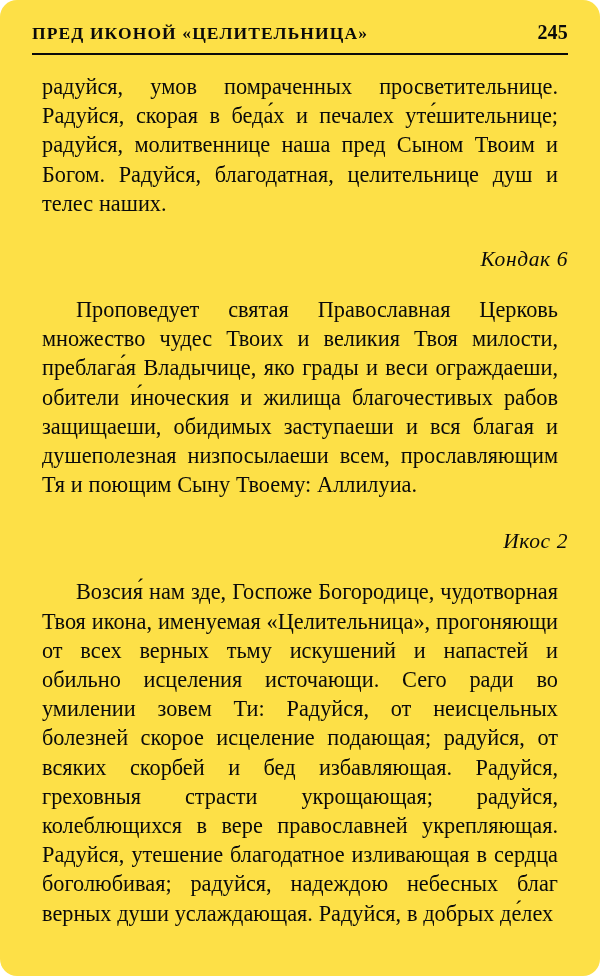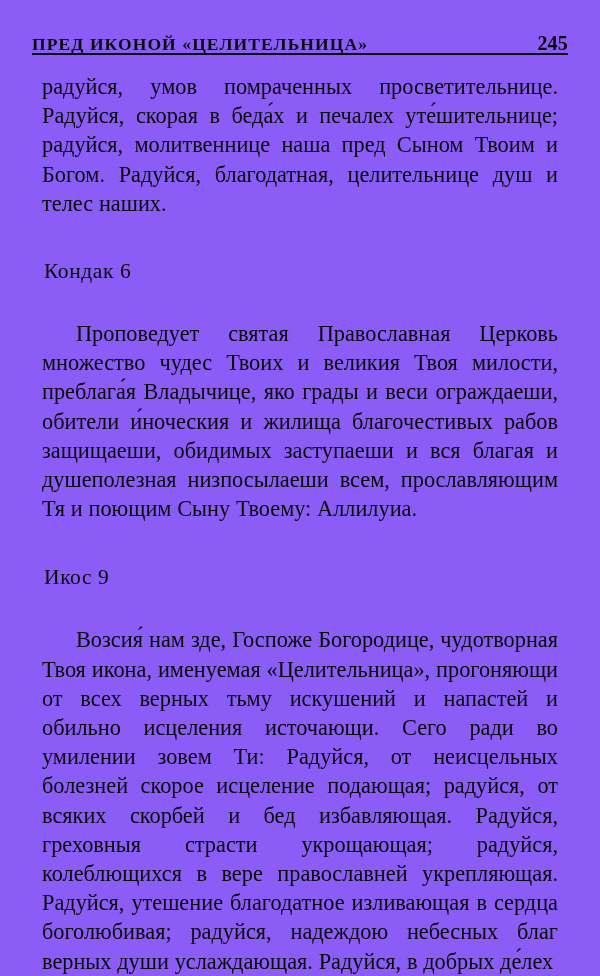--- a/index.html
+++ b/index.html
@@ -4,25 +4,26 @@
 <style>
   html, body {
     margin: 0;
     padding: 0;
     background: #ffffff;
   }
   .page {
     position: relative;
     width: 600px;
     height: 976px;
-    background: #8b5cf6;
+    background: #fde047;
     overflow: hidden;
     font-family: "Liberation Serif", "DejaVu Serif", serif;
     color: #0a0a0a;
     box-sizing: border-box;
+    border-radius: 17px;
   }
   .running-head {
     position: absolute;
     left: 32px;
     right: 32px;
     top: 22px;
     height: 28px;
     display: flex;
     align-items: baseline;
     justify-content: space-between;
@@ -34,21 +35,20 @@
     font-weight: bold;
     letter-spacing: 1.1px;
     white-space: nowrap;
     line-height: 1;
   }
   .running-head .folio {
     font-size: 20px;
     font-weight: bold;
     line-height: 1;
     letter-spacing: 0.2px;
-    margin-top: 11px;
   }
   .body-col {
     position: absolute;
     left: 32px;
     top: 62px;
     width: 536px;
   }
   p.para {
     margin: 10px;
     font-size: 22.3px;
@@ -56,24 +56,25 @@
     text-align: justify;
     text-align-last: left;
     text-justify: inter-word;
     hyphens: manual;
     word-spacing: 0.2px;
   }
   p.para.indent {
     text-indent: 34px;
   }
   h2.section-head {
-    margin: 12px;
+    margin: 0;
     font-size: 21.5px;
+    font-style: italic;
     font-weight: normal;
-    text-align: left;
+    text-align: right;
     letter-spacing: 0.6px;
   }
   .sp-after-para-1 { height: 19px; }
   .sp-head-1 { height: 13px; }
   .sp-after-para-2 { height: 20px; }
   .sp-head-2 { height: 13px; }
 </style>
 </head>
 <body>
 
@@ -88,20 +89,20 @@
 
     <p class="para">радуйся, умов помраченных просветительнице. Радуйся, скорая в беда́х и печалех уте́шительнице; радуйся, молитвеннице наша пред Сыном Твоим и Богом. Радуйся, благодатная, целительнице душ и телес наших.</p>
 
     <div class="sp-after-para-1"></div>
     <h2 class="section-head">Кондак 6</h2>
     <div class="sp-head-1"></div>
 
     <p class="para indent">Проповедует святая Православная Церковь множество чудес Твоих и великия Твоя милости, преблага́я Владычице, яко грады и веси ограждаеши, обители и́ноческия и жилища благочестивых рабов защищаеши, обидимых заступаеши и вся благая и душеполезная низпосылаеши всем, прославляющим Тя и поющим Сыну Твоему: Аллилуиа.</p>
 
     <div class="sp-after-para-2"></div>
-    <h2 class="section-head">Икос 9</h2>
+    <h2 class="section-head">Икос 2</h2>
     <div class="sp-head-2"></div>
 
     <p class="para indent">Возсия́ нам зде, Госпоже Богородице, чудотворная Твоя икона, именуемая «Целительница», прогоняющи от всех верных тьму искушений и напастей и обильно исцеления источающи. Сего ради во умилении зовем Ти: Радуйся, от неисцельных болезней скорое исцеление подающая; радуйся, от всяких скорбей и бед избавляющая. Радуйся, греховныя страсти укрощающая; радуйся, колеблющихся в вере православней укрепляющая. Радуйся, утешение благодатное изливающая в сердца боголюбивая; радуйся, надеждою небесных благ верных души услаждающая. Радуйся, в добрых де́лех</p>
 
   </div>
 
 </div>
 
 </body></html>

